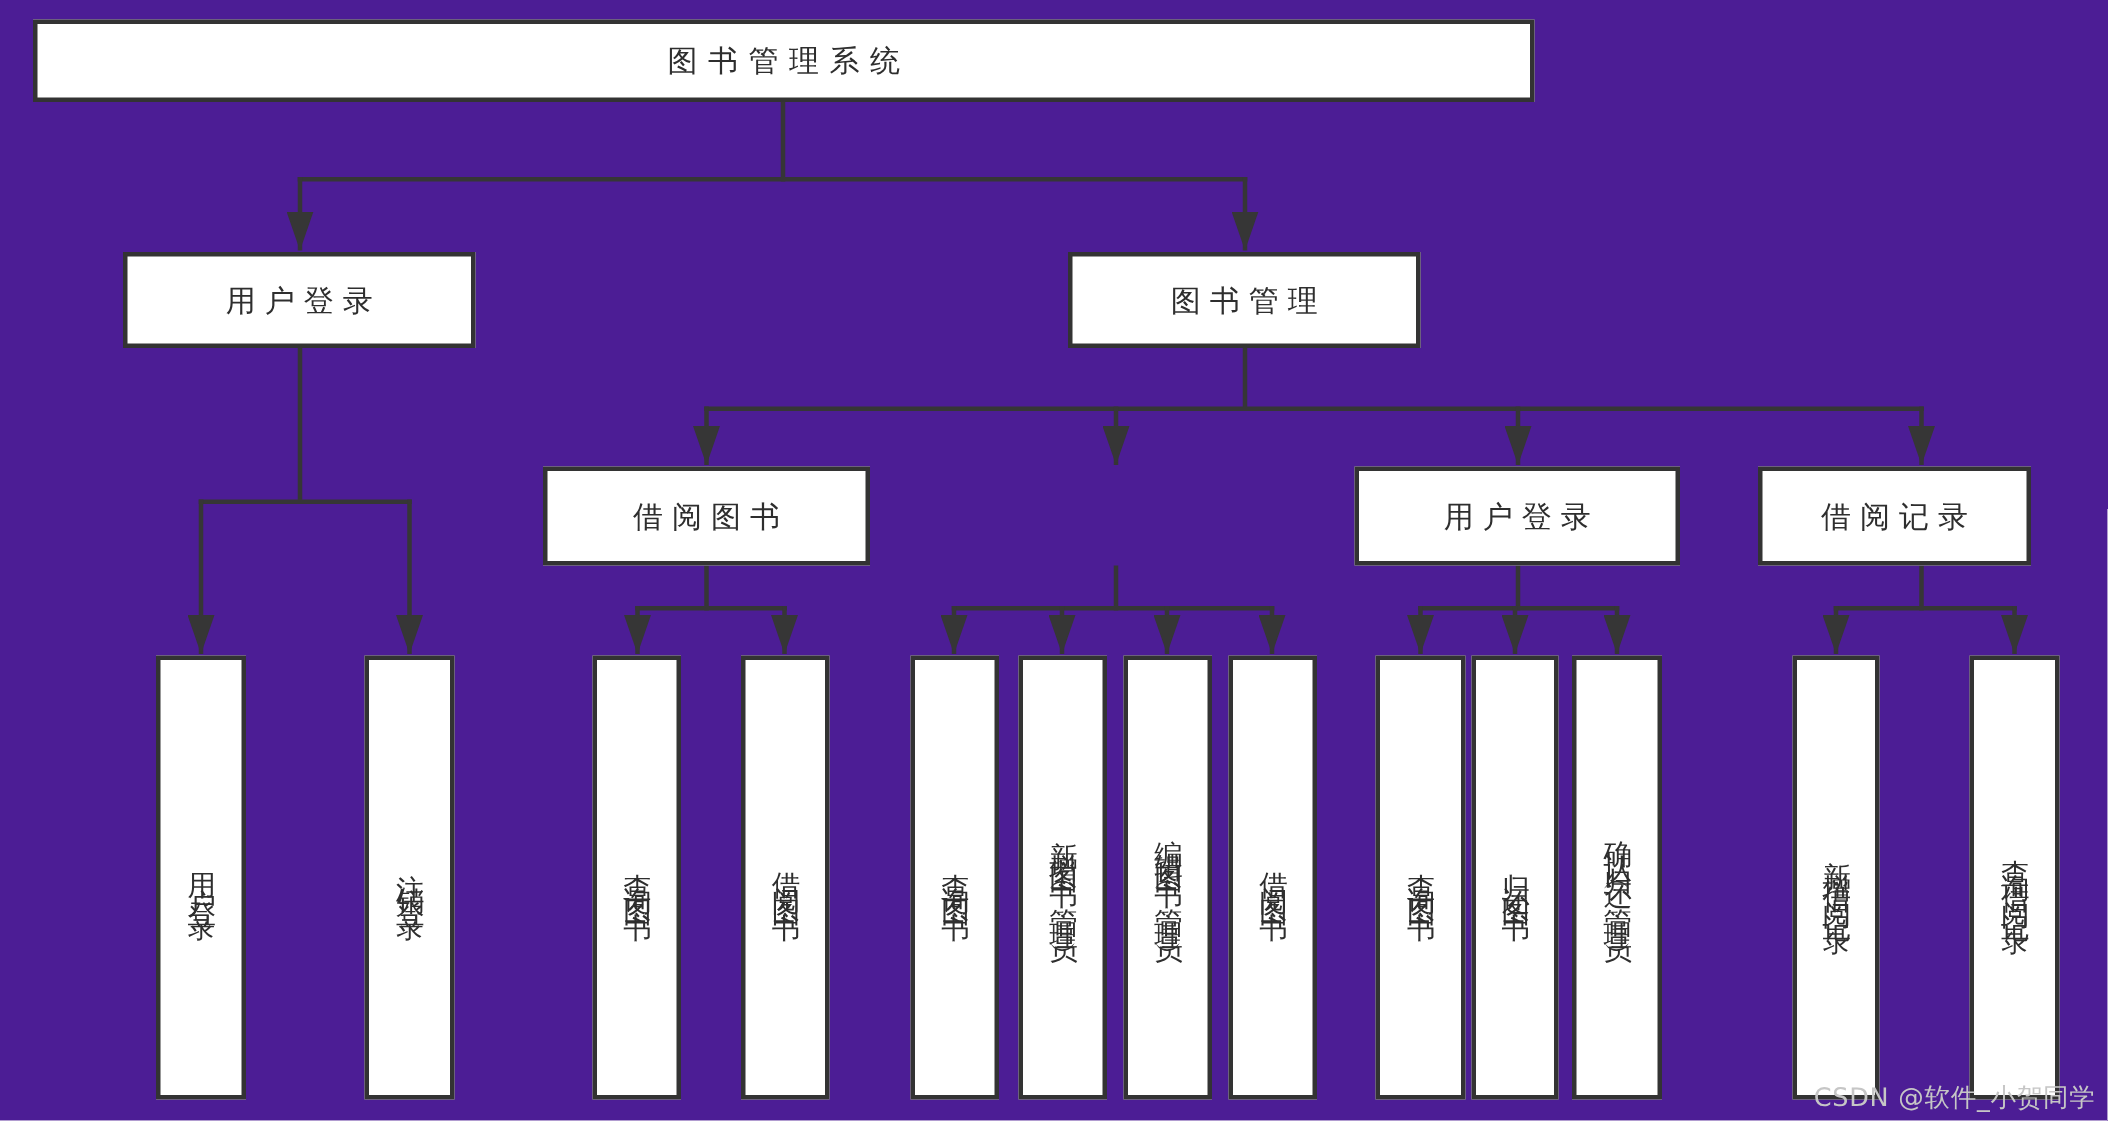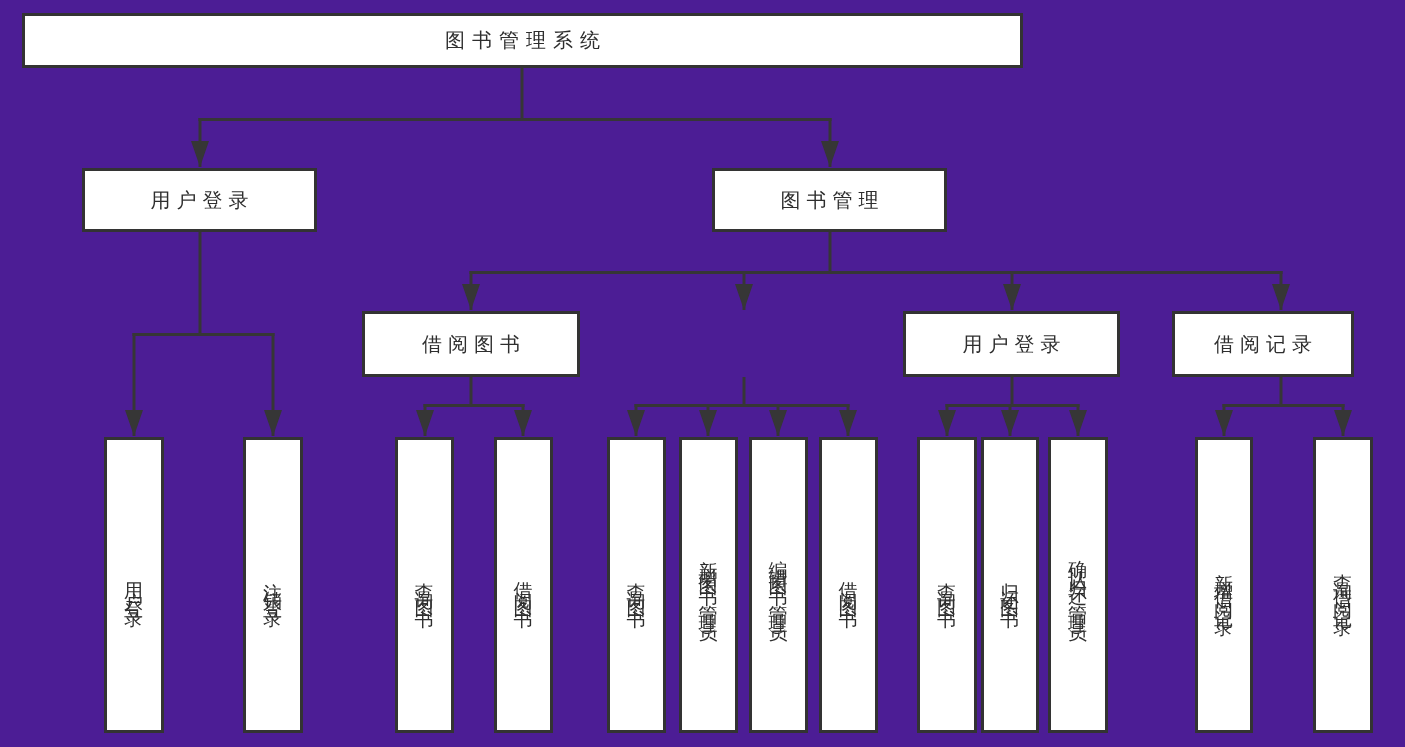--- a/index.html
+++ b/index.html
@@ -162,14 +162,15 @@
     <span>确认归还（管理员）</span>
   </div>
 
   <div class="leaf" style="left:1195px; width:58px;">
     <span>新增借阅记录</span>
   </div>
   <div class="leaf" style="left:1313px; width:60px;">
     <span>查询借阅记录</span>
   </div>
 
+  <div class="watermark">CSDN @软件_小贺同学</div>
 
 </div>
 
 </body></html>

